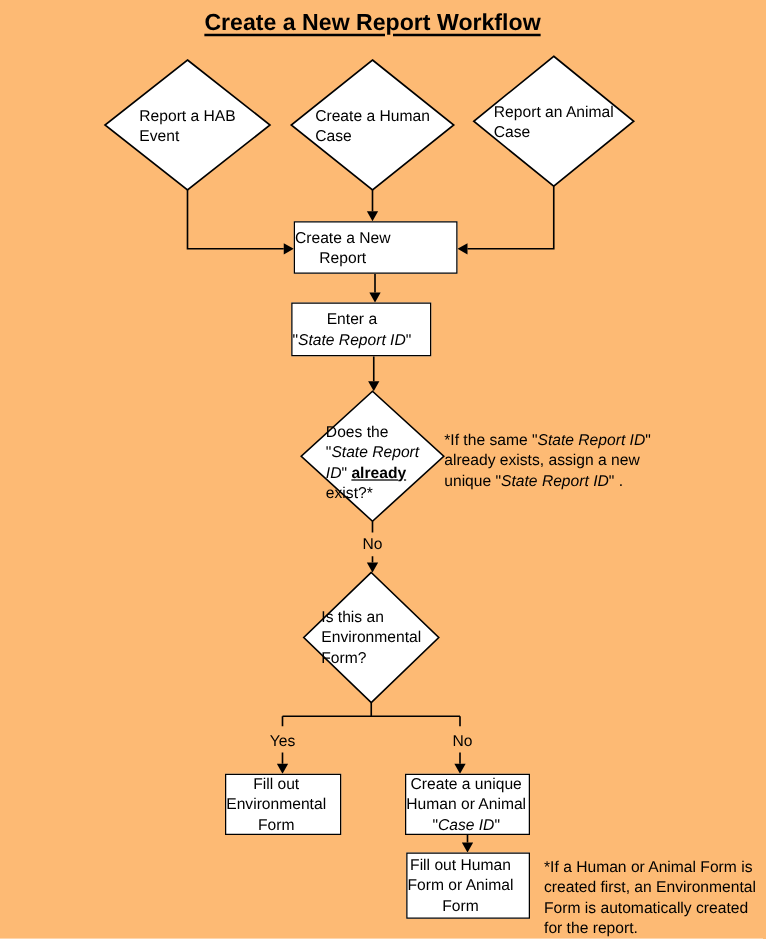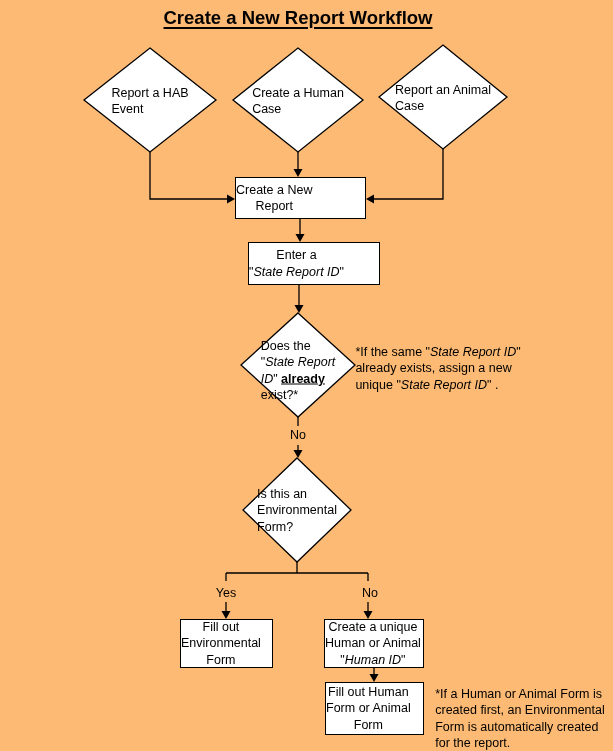--- a/index.html
+++ b/index.html
@@ -75,30 +75,30 @@
 Case</div>
   <div class="txt" style="left:298px;top:370px"><span>Does the</span><br><span>"</span><span class="it">State Report</span><br><span class="it">ID</span><span>" </span><span class="bd ul">already</span><br><span>exist?*</span></div>
   <div class="txt" style="left:297px;top:510px">Is this an
 Environmental
 Form?</div>
 
   <div class="box" style="left:235px;top:177px;width:131px;height:42px">
     <div class="btxt">Create a New
 Report</div>
   </div>
-  <div class="box" style="left:248px;top:242px;width:132px;height:43px">
+  <div class="box" style="left:233px;top:242px;width:112px;height:43px">
     <div class="btxt"><span>Enter a</span><br><span>"</span><span class="it">State Report ID</span><span>"</span></div>
   </div>
   <div class="box" style="left:180px;top:619px;width:93px;height:49px">
     <div class="btxt">Fill out
 Environmental
 Form</div>
   </div>
   <div class="box" style="left:324px;top:619px;width:100px;height:49px">
-    <div class="btxt"><span>Create a unique</span><br><span>Human or Animal</span><br><span>"</span><span class="it">Human ID</span><span>"</span></div>
+    <div class="btxt"><span>Create a unique</span><br><span>Human or Animal</span><br><span>"</span><span class="it">Case ID</span><span>"</span></div>
   </div>
   <div class="box" style="left:325px;top:682px;width:99px;height:53px">
     <div class="btxt">Fill out Human
 Form or Animal
 Form</div>
   </div>
 
   <div class="txt" style="left:298px;top:435px">No</div>
   <div class="txt" style="left:226px;top:593px">Yes</div>
   <div class="txt" style="left:370px;top:593px">No</div>

